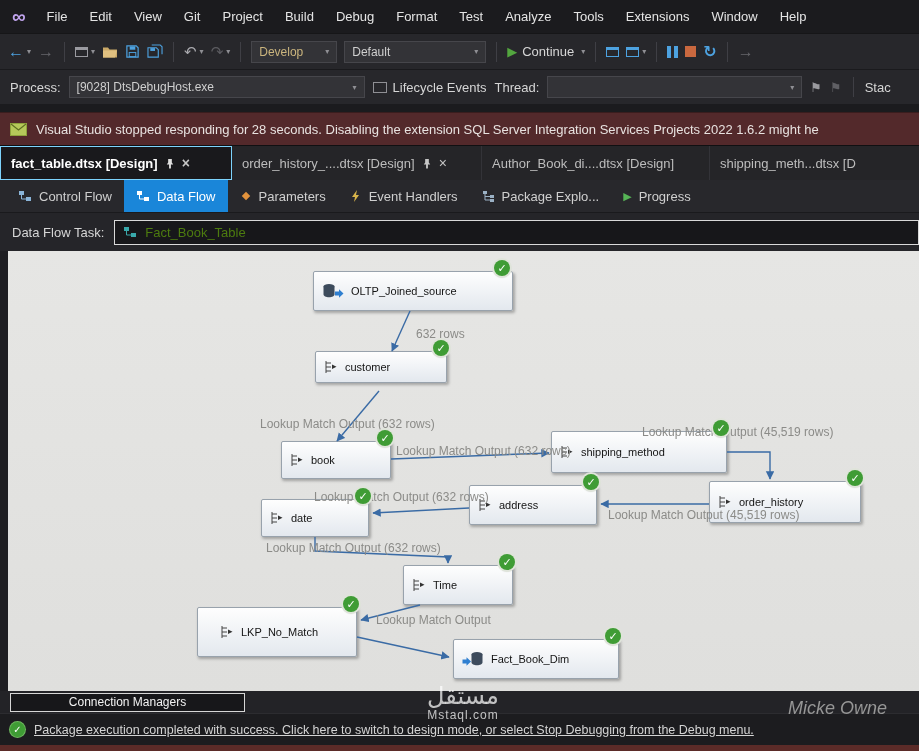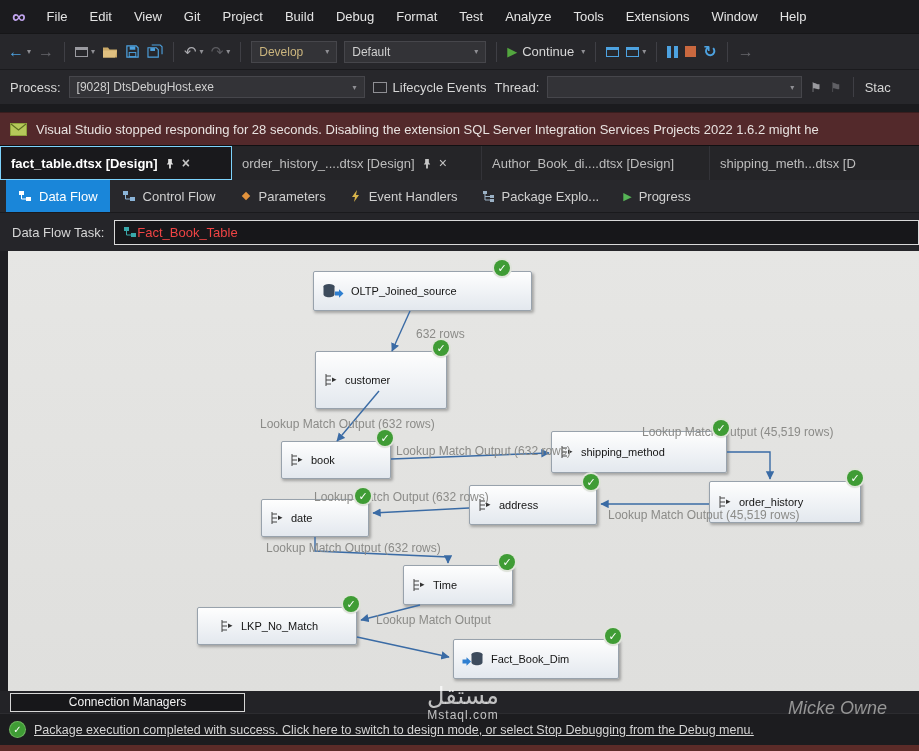--- a/index.html
+++ b/index.html
@@ -53,21 +53,21 @@
   .tclose{font-size:14px;color:#c6c6c6;line-height:1;}
 
   
   .ssisbar{height:33px;background:#28282c;padding-left:6px;align-items:stretch;border-bottom:1px solid #1a1a1d;}
   .ssis-tab{display:flex;align-items:center;gap:7px;padding:0 12px;font-size:13px;color:#cfcfcf;}
   .ssis-tab.selected{background:#1a86d9;color:#fff;}
 
   
   .taskrow{height:38px;background:#252529;padding:0 0 0 12px;gap:10px;}
   .taskcombo{flex:1;height:25px;border:1px solid #d9d9d9;background:#17171a;display:flex;align-items:center;
-             padding:0 8px;color:#ef4444;font-size:13px;box-sizing:border-box;}
+             gap:8px;padding:0 8px;color:#4d7c0f;font-size:13px;box-sizing:border-box;}
 
   
   .canvas{position:relative;margin-left:8px;width:911px;height:440px;
           background:linear-gradient(#e6e6e4,#dfdfdd);overflow:hidden;}
   .bx{position:absolute;display:flex;align-items:center;padding:0 8px;box-sizing:border-box;
       background:linear-gradient(#fefefe,#e3e8ee);border:1px solid #98a2ac;border-radius:2px;
       box-shadow:1.5px 2px 3px rgba(0,0,0,.28);font-size:11px;color:#141414;}
   .bx-ic{flex:0 0 auto;margin-right:7px;display:flex;}
   .bl{line-height:1.15;word-break:break-all;}
   .chk{position:absolute;width:16px;height:16px;border-radius:50%;background:#3f9c35;color:#fff;
@@ -253,35 +253,35 @@
     </div>
     <div class="tab" style="min-width:228px">
       <span>Author_Book_di....dtsx [Design]</span>
     </div>
     <div class="tab" style="border-right:none">
       <span>shipping_meth...dtsx [D</span>
     </div>
   </div>
 
   <div class="row ssisbar">
+    <div class="ssis-tab">
+      <svg width="14" height="12" viewBox="0 0 14 12">
+          <rect x="1" y="1" width="5" height="4" fill="#8ab4d8"></rect>
+          <rect x="8" y="7" width="5" height="4" fill="#8ab4d8"></rect>
+          <path d="M3.5 5v4h4.5" stroke="#8ab4d8" fill="none"></path>
+        </svg>
+      <span>Control Flow</span>
+    </div>
     <div class="ssis-tab selected">
       <svg width="14" height="12" viewBox="0 0 14 12">
           <rect x="1" y="1" width="5" height="4" fill="#ffffff"></rect>
           <rect x="8" y="7" width="5" height="4" fill="#ffffff"></rect>
           <path d="M3.5 5v4h4.5" stroke="#ffffff" fill="none"></path>
         </svg>
       <span>Data Flow</span>
-    </div>
-    <div class="ssis-tab">
-      <svg width="14" height="12" viewBox="0 0 14 12">
-          <rect x="1" y="1" width="5" height="4" fill="#8ab4d8"></rect>
-          <rect x="8" y="7" width="5" height="4" fill="#8ab4d8"></rect>
-          <path d="M3.5 5v4h4.5" stroke="#8ab4d8" fill="none"></path>
-        </svg>
-      <span>Control Flow</span>
     </div>
     <div class="ssis-tab">
       <svg width="12" height="12" viewBox="0 0 12 12">
           <rect x="3" y="3" width="6" height="6" transform="rotate(45 6 6)" fill="#e2923c"></rect>
         </svg>
       <span>Parameters</span>
     </div>
     <div class="ssis-tab">
       <svg width="12" height="12" viewBox="0 0 12 12">
           <path d="M7 0L2 7h3l-1 5 5-7H6z" fill="#d8b44a"></path>
@@ -335,31 +335,31 @@
 
     <span class="elbl" style="left:408px;top:76px;">632 rows</span>
     <span class="elbl" style="left:252px;top:166px;">Lookup Match Output (632 rows)</span>
     <span class="elbl" style="left:388px;top:193px;">Lookup Match Output (632 rows)</span>
     <span class="elbl" style="left:634px;top:174px;">Lookup Match Output (45,519 rows)</span>
     <span class="elbl" style="left:600px;top:257px;">Lookup Match Output (45,519 rows)</span>
     <span class="elbl" style="left:306px;top:239px;">Lookup Match Output (632 rows)</span>
     <span class="elbl" style="left:258px;top:290px;">Lookup Match Output (632 rows)</span>
     <span class="elbl" style="left:368px;top:362px;">Lookup Match Output</span>
 
-    <div class="bx" style="left:305px;top:20px;width:219px;height:40px;">
+    <div class="bx" style="left:305px;top:20px;width:200px;height:40px;">
       <span class="bx-ic">
         <svg width="22" height="17" viewBox="0 0 22 17">
             <ellipse cx="7" cy="3.5" rx="5.5" ry="2.6" fill="#3d4b5c"></ellipse>
             <path d="M1.5 3.5v8c0 1.5 2.5 2.7 5.5 2.7s5.5-1.2 5.5-2.7v-8" fill="#3d4b5c"></path>
             <path d="M13 8.5h4v-2.3l4.5 4.3-4.5 4.3v-2.3h-4z" fill="#2f7fd0"></path>
           </svg>
       </span>
       <span class="bl">OLTP_Joined_source</span>
     </div>
-    <div class="bx" style="left:307px;top:100px;width:132px;height:58px;">
+    <div class="bx" style="left:307px;top:100px;width:132px;height:32px;">
       <span class="bx-ic">
         <svg width="14" height="14" viewBox="0 0 14 14">
             <path d="M2 1v12M2 3h5M2 7h5M2 11h5" stroke="#444" fill="none"></path>
             <path d="M8 4.5l4.5 2.3L8 9z" fill="#333"></path>
           </svg>
       </span>
       <span class="bl" style="width:46px;">customer</span>
     </div>
     <div class="bx" style="left:273px;top:190px;width:110px;height:38px;">
       <span class="bx-ic">
@@ -408,21 +408,21 @@
     </div>
     <div class="bx" style="left:395px;top:314px;width:110px;height:40px;">
       <span class="bx-ic">
         <svg width="14" height="14" viewBox="0 0 14 14">
             <path d="M2 1v12M2 3h5M2 7h5M2 11h5" stroke="#444" fill="none"></path>
             <path d="M8 4.5l4.5 2.3L8 9z" fill="#333"></path>
           </svg>
       </span>
       <span class="bl">Time</span>
     </div>
-    <div class="bx" style="left:189px;top:356px;width:160px;height:38px;padding-left:22px;">
+    <div class="bx" style="left:189px;top:356px;width:160px;height:50px;padding-left:22px;">
       <span class="bx-ic">
         <svg width="14" height="14" viewBox="0 0 14 14">
             <path d="M2 1v12M2 3h5M2 7h5M2 11h5" stroke="#444" fill="none"></path>
             <path d="M8 4.5l4.5 2.3L8 9z" fill="#333"></path>
           </svg>
       </span>
       <span class="bl">LKP_No_Match</span>
     </div>
     <div class="bx" style="left:445px;top:388px;width:166px;height:40px;">
       <span class="bx-ic">

